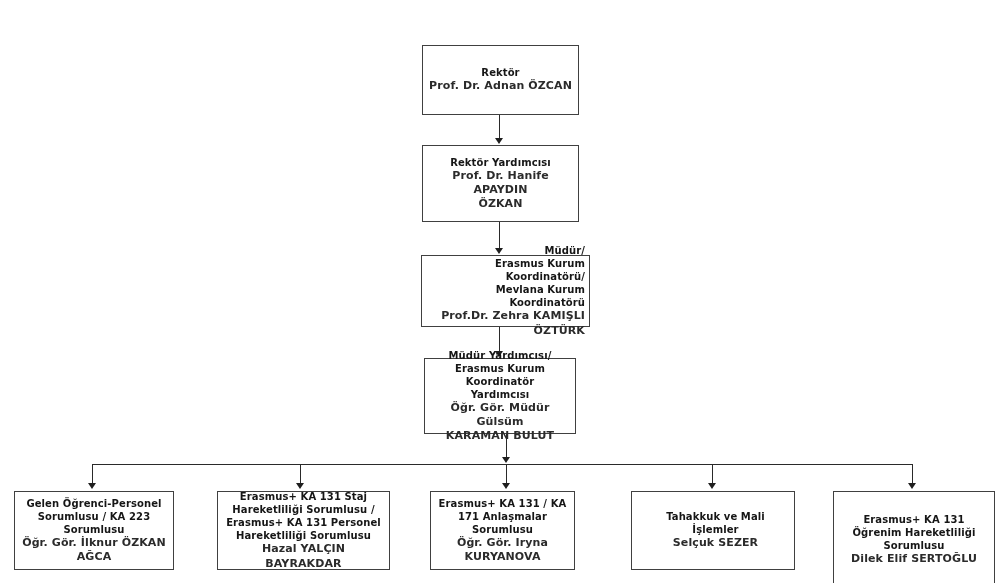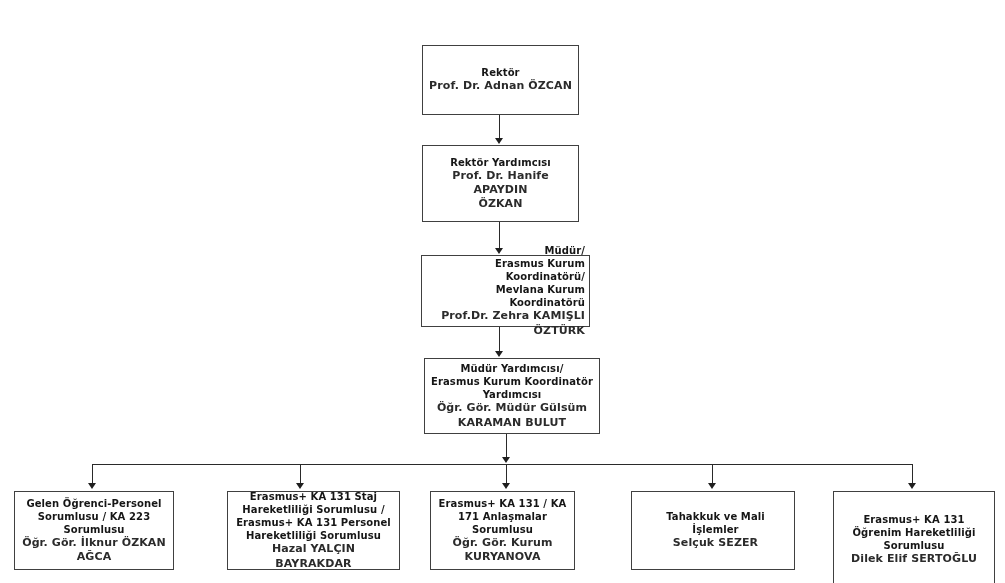--- a/index.html
+++ b/index.html
@@ -90,21 +90,21 @@
   <div class="node-box" style="left:421px; top:255px; width:169px; height:72px;text-align:right;">
     <div class="node-title">Müdür/
 Erasmus Kurum Koordinatörü/
 Mevlana Kurum Koordinatörü</div>
     <div class="node-person">Prof.Dr. Zehra KAMIŞLI ÖZTÜRK</div>
   </div>
 
   <div class="v-line" style="left:499px; top:327px; height:25px;"></div>
   <div class="arrow-head" style="left:495px; top:351px;"></div>
 
-  <div class="node-box" style="left:424px; top:358px; width:176px; height:76px;">
+  <div class="node-box" style="left:424px; top:358px; width:152px; height:76px;">
     <div class="node-title">Müdür Yardımcısı/
 Erasmus Kurum Koordinatör
 Yardımcısı</div>
     <div class="node-person">Öğr. Gör. Müdür Gülsüm
 KARAMAN BULUT</div>
   </div>
 
   <div class="v-line" style="left:506px; top:434px; height:24px;"></div>
   <div class="arrow-head" style="left:502px; top:457px;"></div>
 
@@ -126,33 +126,33 @@
   <div class="arrow-head" style="left:908px; top:483px;"></div>
 
   <div class="node-box" style="left:14px; top:491px; width:160px; height:79px;">
     <div class="node-title">Gelen Öğrenci-Personel
 Sorumlusu / KA 223
 Sorumlusu</div>
     <div class="node-person">Öğr. Gör. İlknur ÖZKAN
 AĞCA</div>
   </div>
 
-  <div class="node-box" style="left:227px; top:491px; width:173px; height:79px;">
+  <div class="node-box" style="left:217px; top:491px; width:173px; height:79px;">
     <div class="node-title">Erasmus+ KA 131 Staj
 Hareketliliği Sorumlusu /
 Erasmus+ KA 131 Personel
 Hareketliliği Sorumlusu</div>
     <div class="node-person">Hazal YALÇIN BAYRAKDAR</div>
   </div>
 
   <div class="node-box" style="left:430px; top:491px; width:145px; height:79px;">
     <div class="node-title">Erasmus+ KA 131 / KA
 171 Anlaşmalar
 Sorumlusu</div>
-    <div class="node-person">Öğr. Gör. Kurum
+    <div class="node-person">Öğr. Gör. Iryna
 KURYANOVA</div>
   </div>
 
   <div class="node-box" style="left:631px; top:491px; width:164px; height:79px;padding-left:9px;">
     <div class="node-title">Tahakkuk ve Mali
 İşlemler</div>
     <div class="node-person">Selçuk SEZER</div>
   </div>
 
   <div class="node-box" style="left:833px; top:491px; width:162px; height:97px;">

